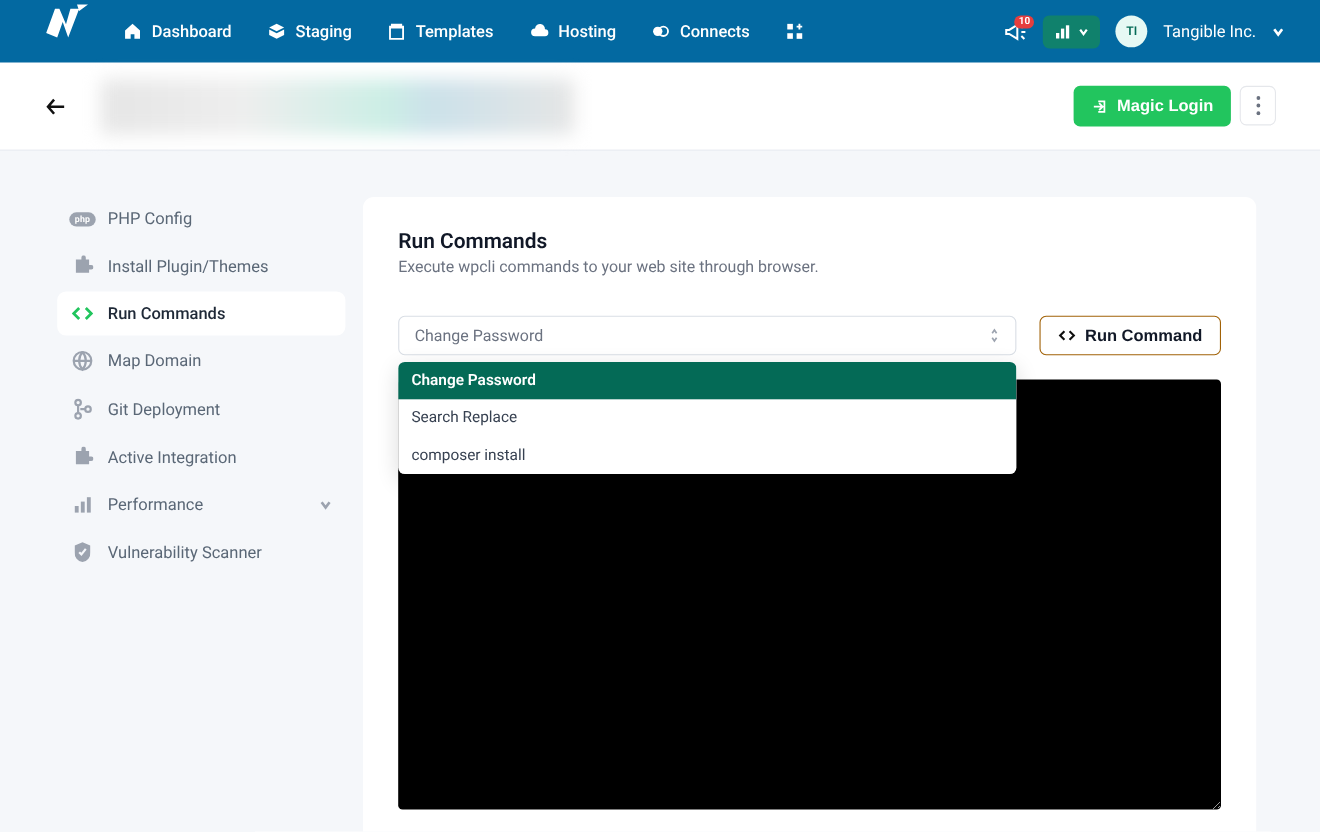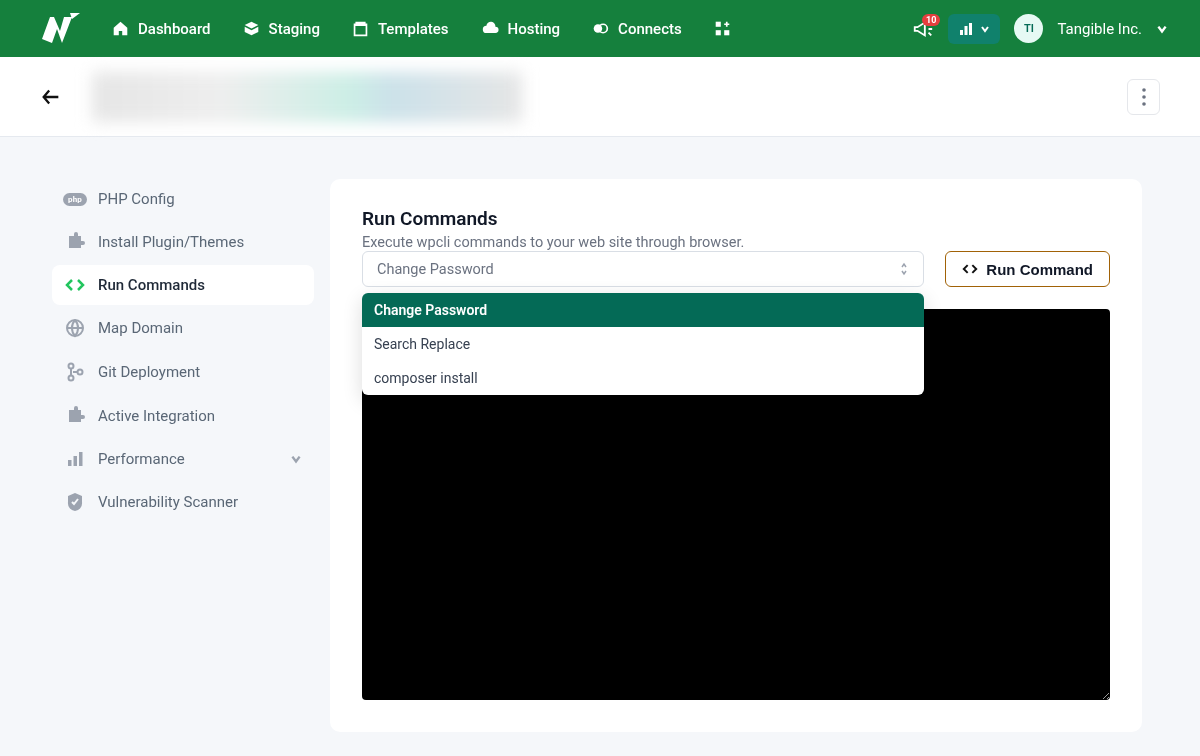--- a/index.html
+++ b/index.html
@@ -1,19 +1,19 @@
 <!DOCTYPE html>
 <html><head>
 <meta charset="utf-8">
 <style>
 * { box-sizing: border-box; margin: 0; padding: 0; }
 body { font-family: -apple-system, BlinkMacSystemFont, "Segoe UI", Roboto, sans-serif; background: #f5f7fa; width: 1200px; height: 756px; overflow: hidden; }
 
 
-.topnav { background: #15803d; height: 57px; display: flex; align-items: center; padding: 0 32px; gap: 30px; }
+.topnav { background: #0369a1; height: 57px; display: flex; padding: 0 32px; gap: 30px; }
 .logo { width: 50px; height: 40px; display: flex; align-items: center; justify-content: center; }
 .logo svg { fill: #fff; }
 .nav-items { display: flex; gap: 32px; }
 .nav-item { display: flex; align-items: center; gap: 9px; color: #fff; font-size: 15px; font-weight: 500; cursor: pointer; }
 .nav-item svg { fill: #fff; }
 .nav-right { margin-left: auto; display: flex; align-items: center; gap: 14px; }
 .notif-wrap { position: relative; cursor: pointer; }
 .notif-badge { position: absolute; top: -4px; right: -6px; background: #e53e3e; color: #fff; font-size: 9px; font-weight: 700; padding: 1px 4px; border-radius: 8px; }
 .chart-btn { background: #10816c; border-radius: 6px; padding: 7px 10px; display: flex; align-items: center; gap: 6px; cursor: pointer; }
 .avatar { width: 29px; height: 29px; border-radius: 50%; background: #e6f9f4; color: #046a56; font-size: 11px; font-weight: 600; display: flex; align-items: center; justify-content: center; }
@@ -36,21 +36,21 @@
 .side-item { display: flex; align-items: center; gap: 12px; padding: 11px 12px; border-radius: 8px; font-size: 15px; color: #5a6776; cursor: pointer; margin-bottom: 2px; }
 .side-item.active { background: #fff; color: #1f2937; font-weight: 500; }
 .side-item .icon { width: 22px; display: flex; justify-content: center; align-items: center; }
 .side-chevron { margin-left: auto; }
 .php-pill { background: #9ca3af; color: #fff; font-size: 8px; font-weight: 700; border-radius: 999px; padding: 2px 5px; letter-spacing: 0.02em; }
 
 
 .card { flex: 1; background: #fff; border-radius: 10px; padding: 28px 32px 32px; }
 .card h2 { font-size: 19px; font-weight: 600; color: #111827; margin-bottom: 4px; }
 .card p { font-size: 14.5px; color: #6b7280; }
-.select-row { display: flex; gap: 21px; margin-bottom: 22px; }
+.select-row { display: flex; gap: 21px; margin-bottom: 22px; margin-top: 36px; }
 .select-box { flex: 1; position: relative; }
 .select-input { width: 100%; height: 36px; border: 1px solid #d9dee5; border-radius: 6px; padding: 0 14px; font-size: 14.5px; color: #6b7280; background: #fff; display: flex; align-items: center; justify-content: space-between; cursor: pointer; }
 .select-chevrons { display: flex; flex-direction: column; gap: -2px; }
 .dropdown { position: absolute; top: 42px; left: 0; right: 0; background: #fff; border-radius: 6px; box-shadow: 0 6px 20px rgba(0,0,0,0.14); overflow: hidden; z-index: 10; }
 .dd-item { padding: 9px 12px; font-size: 14px; color: #374151; cursor: pointer; }
 .dd-item.selected { background: #046a56; color: #fff; font-weight: 600; }
 .run-btn { height: 36px; border: 1px solid #a16207; background: #fff; border-radius: 6px; padding: 0 16px; font-size: 15px; font-weight: 600; color: #111827; display: flex; align-items: center; gap: 8px; cursor: pointer; }
 .terminal { width: 100%; height: 391px; background: #000; border-radius: 4px; position: relative; resize: both; overflow: auto; }
 
 svg { display: block; }
@@ -149,20 +149,28 @@
 </div>
 
 <div class="subheader">
   <div class="back-arrow">
     <svg width="22" height="22" viewBox="0 0 24 24" fill="none" stroke="#111" stroke-width="2.5">
         <path d="M20 12 H4 M10 5 L4 12 L10 19"></path>
       </svg>
   </div>
   <div class="blur-title"></div>
   <div class="sub-right">
+    <button class="magic-btn">
+      <span>
+          <svg width="16" height="16" viewBox="0 0 20 20" fill="none" stroke="#fff" stroke-width="2">
+            <path d="M8 4 H15 V16 H8 M3 10 H12 M9 6 L13 10 L9 14"></path>
+          </svg>
+        </span>
+      <span>Magic Login</span>
+    </button>
     <div class="more-btn">
       <span>
           <svg width="4" height="18" viewBox="0 0 4 18" fill="#6b7280">
             <circle cx="2" cy="2" r="1.8"></circle>
             <circle cx="2" cy="9" r="1.8"></circle>
             <circle cx="2" cy="16" r="1.8"></circle>
           </svg>
         </span>
     </div>
   </div>

